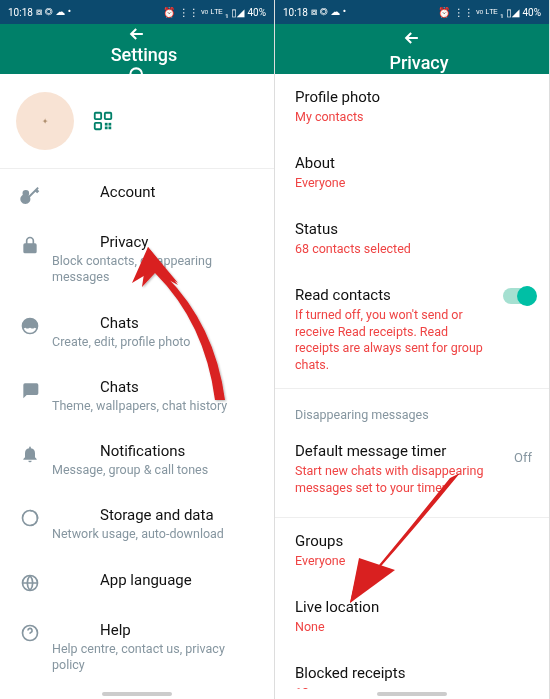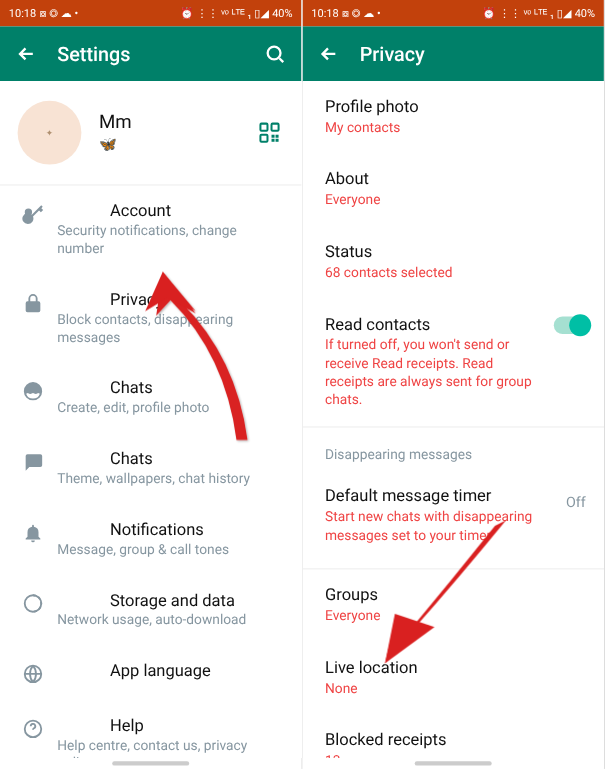--- a/index.html
+++ b/index.html
@@ -17,36 +17,37 @@
     height: 699px;
     display: flex;
     flex-direction: column;
     border-right: 1px solid #ddd;
     position: relative;
     overflow: hidden;
   }
   .screen:last-child { border-right: none; }
   .status-bar {
     height: 24px;
-    background: #c2410c;
+    background: #0c4a6e;
     color: #fff;
     font-size: 10px;
     display: flex;
     align-items: center;
     justify-content: space-between;
     padding: 0 8px;
   }
   .status-left, .status-right { display: flex; align-items: center; gap: 3px; }
   .header {
     background: #008069;
     color: #fff;
     display: flex;
     align-items: center;
     height: 50px;
     padding: 0 10px;
+    flex-direction: column;
   }
   .header .back-btn {
     width: 28px; height: 28px;
     display: flex; align-items: center; justify-content: center;
     cursor: pointer;
   }
   .header .title {
     font-size: 18px;
     font-weight: 500;
     margin-left: 14px;
@@ -181,24 +182,20 @@
     <div class="search-btn">
       <svg width="20" height="20" viewBox="0 0 24 24" fill="none" stroke="white" stroke-width="2.5">
           <circle cx="11" cy="11" r="7"></circle>
           <path d="m21 21-4.3-4.3"></path>
         </svg>
     </div>
   </div>
   <div class="content">
     <div class="profile-row">
       <div class="avatar">✦</div>
-      <div class="profile-info">
-        <div class="profile-name">Mm</div>
-        <div class="profile-sub">🦋</div>
-      </div>
       <div class="qr-btn">
         <svg width="22" height="22" viewBox="0 0 24 24" fill="#008069">
             <rect x="3" y="3" width="7" height="7" rx="1" fill="none" stroke="#008069" stroke-width="2"></rect>
             <rect x="14" y="3" width="7" height="7" rx="1" fill="none" stroke="#008069" stroke-width="2"></rect>
             <rect x="3" y="14" width="7" height="7" rx="1" fill="none" stroke="#008069" stroke-width="2"></rect>
             <rect x="14" y="14" width="3" height="3"></rect>
             <rect x="18" y="18" width="3" height="3"></rect>
             <rect x="14" y="18" width="3" height="3"></rect>
             <rect x="18" y="14" width="3" height="3"></rect>
           </svg>
@@ -207,21 +204,20 @@
     <div class="divider"></div>
 
     <div class="list-item">
       <div class="list-icon">
           <svg width="20" height="20" viewBox="0 0 24 24" fill="#8696a0">
             <path d="M7 14a4 4 0 1 1 0-8 4 4 0 0 1 0 8zm3.7-1.3L21 2.4l1.6 1.6-1.5 1.5 2 2-2.5 2.5-2-2L12 14.7A6 6 0 1 1 10.7 12.7z"></path>
           </svg>
         </div>
       <div class="list-body">
           <div class="list-title">Account</div>
-          <div class="list-sub">Security notifications, change number</div>
         </div>
     </div>
     <div class="list-item">
       <div class="list-icon">
           <svg width="20" height="20" viewBox="0 0 24 24" fill="#8696a0">
             <path d="M12 2a5 5 0 0 1 5 5v3h1a2 2 0 0 1 2 2v8a2 2 0 0 1-2 2H6a2 2 0 0 1-2-2v-8a2 2 0 0 1 2-2h1V7a5 5 0 0 1 5-5zm3 8V7a3 3 0 1 0-6 0v3h6z"></path>
           </svg>
         </div>
       <div class="list-body">
           <div class="list-title">Privacy</div>

